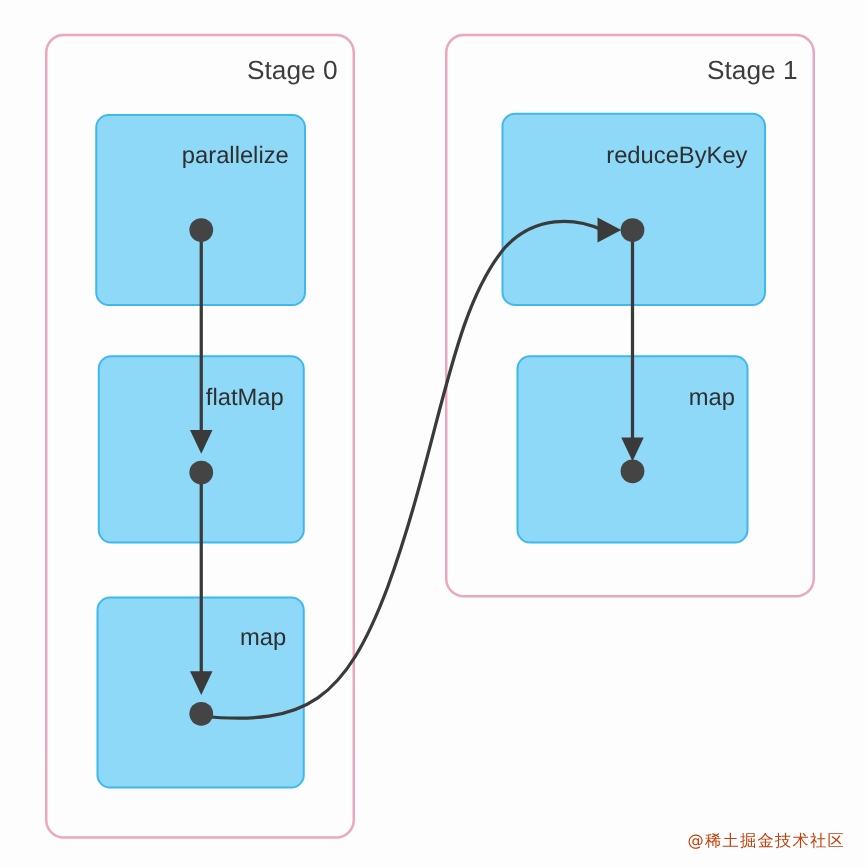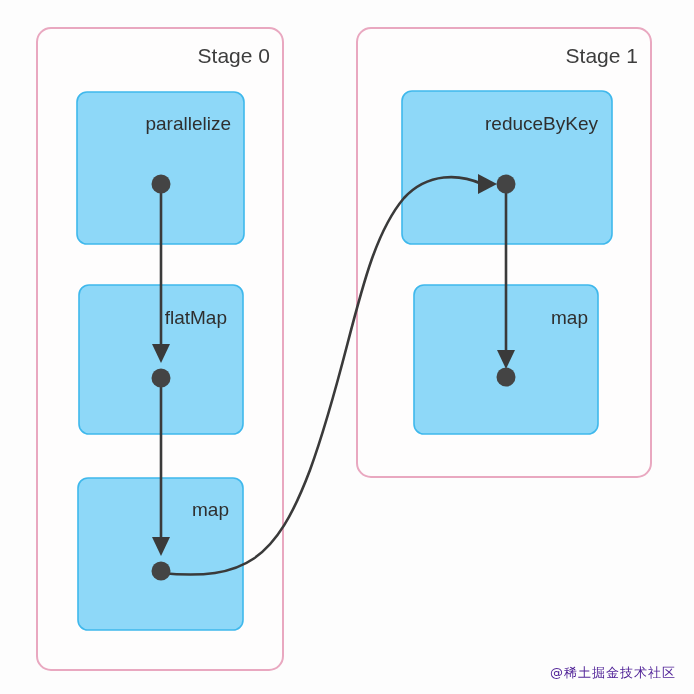--- a/index.html
+++ b/index.html
@@ -69,21 +69,21 @@
   }
   .arrow-head {
     fill: #3a3a3a;
   }
   .watermark {
     position: absolute;
     right: 18px;
     bottom: 12px;
     font-family: "DejaVu Sans", sans-serif;
     font-size: 13px;
-    color: #4c1d95;
+    color: #c2410c;
     letter-spacing: 1px;
     white-space: nowrap;
     user-select: none;
   }
 </style>
 </head>
 <body>
 
 <div id="dag-root">
 

